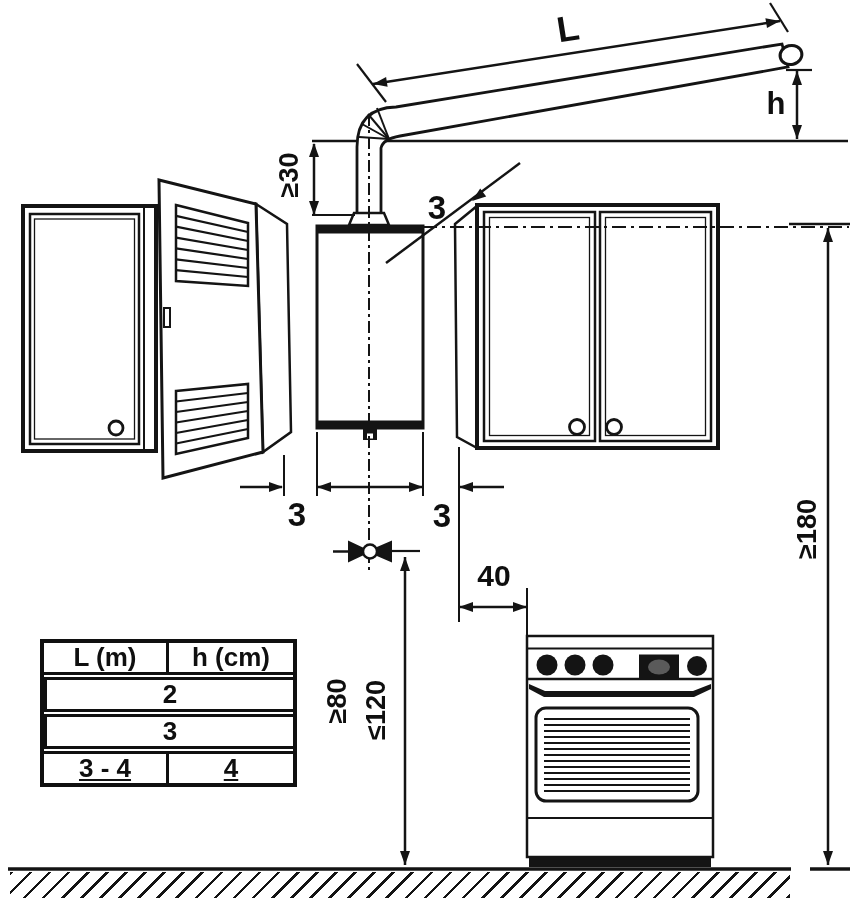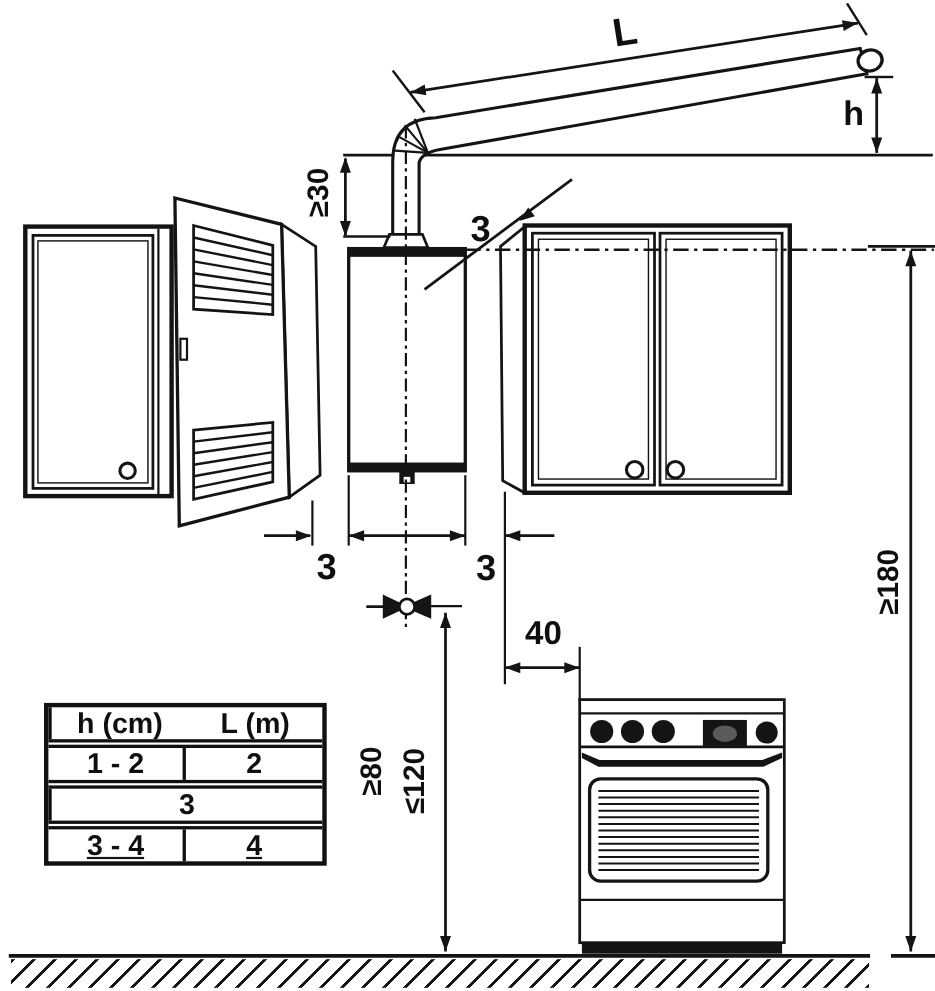--- a/index.html
+++ b/index.html
@@ -202,25 +202,24 @@
 <div class="lbl" style="left:421px;top:189px;width:32px;height:36px;font-size:33px;">3</div>
 <div class="lbl" style="left:281px;top:496px;width:32px;height:36px;font-size:33px;">3</div>
 <div class="lbl" style="left:426px;top:497px;width:32px;height:36px;font-size:33px;">3</div>
 <div class="lbl" style="left:470px;top:543px;width:48px;height:36px;font-size:30px;margin-top:15px;">40</div>
 <div class="lbl rot" style="left:295px;top:686px;width:84px;height:30px;font-size:27px;">≥80</div>
 <div class="lbl rot" style="left:323px;top:695px;width:106px;height:30px;font-size:27px;">≤120</div>
 <div class="lbl rot" style="left:754px;top:514px;width:106px;height:30px;font-size:27px;">≥180</div>
 
 <div id="spec-table">
   <div class="trow">
+    <div class="tc c1">L (m)</div>
     <div class="tc c2">h (cm)</div>
-    <div class="tc c1">L (m)</div>
-  </div>
-  <div class="trow">
-    <div class="tc c1">1 - 2</div>
+  </div>
+  <div class="trow">
     <div class="tc c2">2</div>
   </div>
   <div class="trow">
     <div class="tc c2">3</div>
   </div>
   <div class="trow">
     <div class="tc c1">3 - 4</div>
     <div class="tc c2">4</div>
   </div>
 </div>

